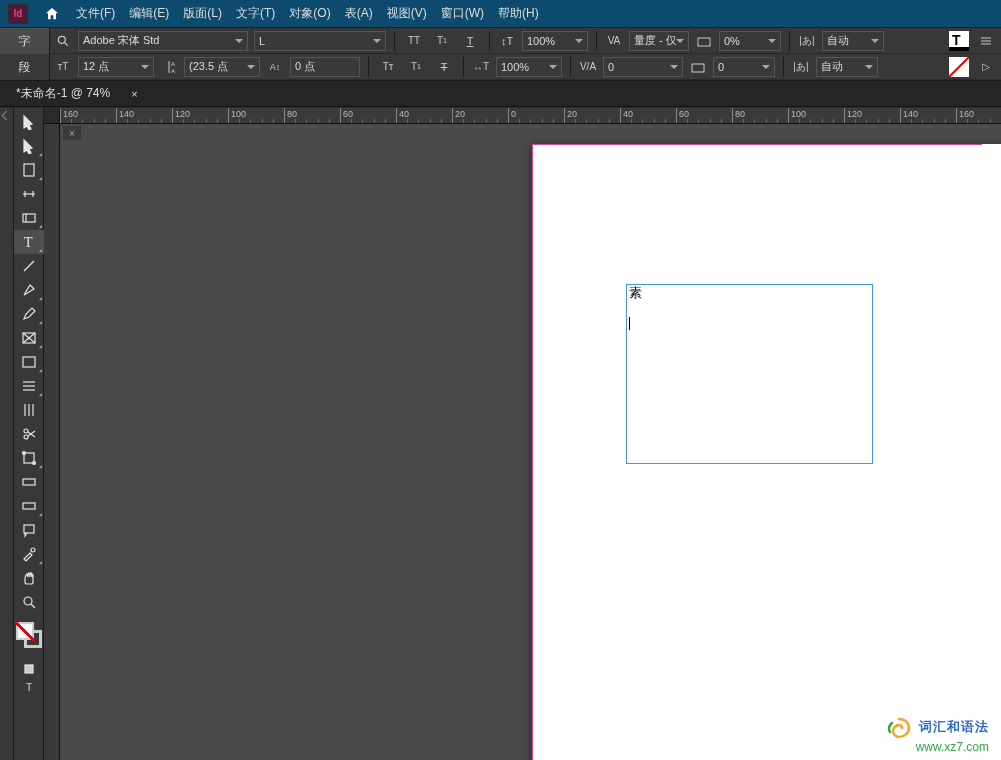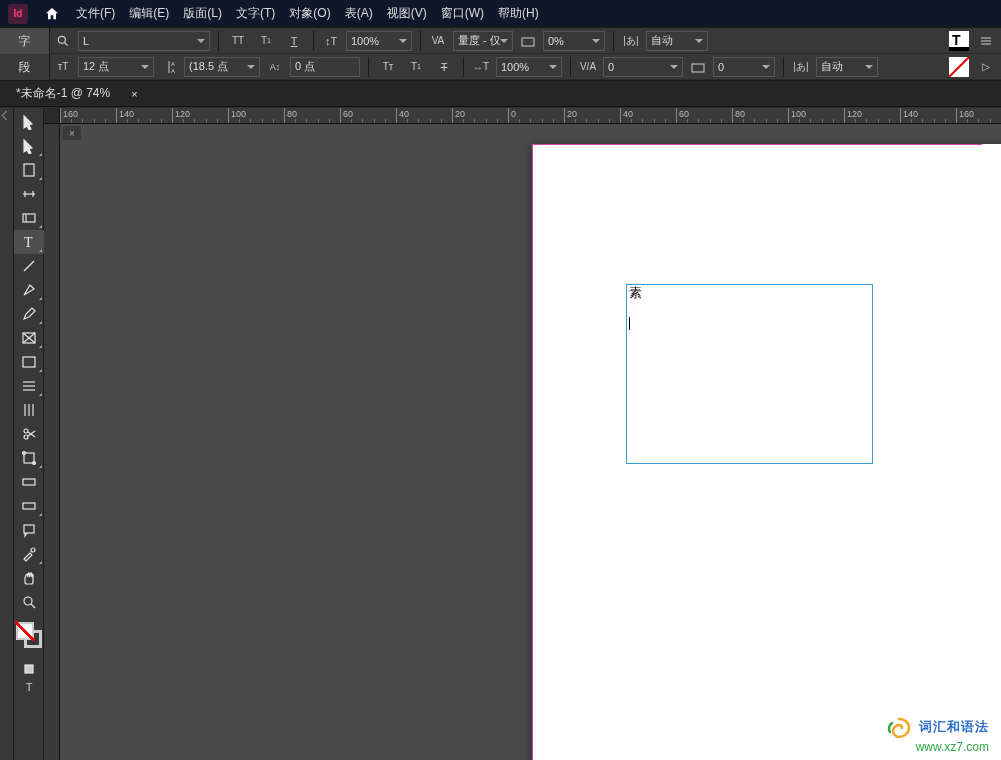--- a/index.html
+++ b/index.html
@@ -1,17 +1,17 @@
 <!DOCTYPE html>
 <html><head>
 <meta charset="utf-8">
 <style>
 *{margin:0;padding:0;box-sizing:border-box;user-select:none}
 body{width:1001px;height:760px;background:#2f2f2f;font-family:"Microsoft YaHei","Segoe UI",sans-serif;font-size:12px;color:#d8d8d8;overflow:hidden;position:relative}
-.menubar{height:28px;background:#0f172a;display:flex;align-items:center;padding-left:8px;border-bottom:1px solid #1a1a1a;gap:14px}
+.menubar{height:28px;background:#0c4a6e;display:flex;align-items:center;padding-left:8px;border-bottom:1px solid #1a1a1a;gap:14px}
 .logo{width:20px;height:20px;background:#481d38;border-radius:3px;display:flex;align-items:center;justify-content:center;font-size:10px;font-weight:bold;color:#ff3c7b}
 .home-ico{width:20px;height:20px;display:flex;align-items:center;justify-content:center}
 .home-ico svg{width:16px;height:16px;fill:#fff}
 .menu-item{font-size:12px;color:#ddd;cursor:pointer;white-space:nowrap}
 .controlbar{background:#383838;display:flex;align-items:stretch;border-bottom:1px solid #1a1a1a}
 .cb-left{width:50px;display:flex;flex-direction:column;border-right:1px solid #1a1a1a}
 .cb-left-btn{height:26px;display:flex;align-items:center;justify-content:center;font-size:12px;color:#ddd;cursor:pointer}
 .cb-left-btn.active{background:#4a4a4a}
 .cb-rows{flex:1;display:flex;flex-direction:column}
 .cb-row{height:26px;display:flex;align-items:center;padding:0 4px;gap:6px;border-bottom:1px solid #2a2a2a}
@@ -89,20 +89,24 @@
   </div>
   <div class="cb-rows">
 
     <div class="cb-row">
       <div class="ico-slot">
         <svg width="14" height="14" viewBox="0 0 24 24" fill="none" stroke="#ccc" stroke-width="2">
             <circle cx="10" cy="10" r="6"></circle>
             <line x1="15" y1="15" x2="20" y2="20"></line>
           </svg>
       </div>
+      <div class="combo" style="width:170px">
+        <span>Adobe 宋体 Std</span>
+          <span class="chev"></span>
+      </div>
       <div class="combo" style="width:132px">
         <span>L</span>
           <span class="chev"></span>
       </div>
       <div class="sep"></div>
       <div class="btncell" style="font-size:10px">TT</div>
       <div class="btncell" style="font-size:10px">T<sup style="font-size:7px">1</sup></div>
       <div class="btncell" style="text-decoration:underline">T</div>
       <div class="sep"></div>
       <div class="ico-slot">
@@ -159,21 +163,21 @@
           <span class="chev"></span>
         </div>
       <div class="ico-slot">
           <svg width="14" height="14">
             <line x1="7" y1="1" x2="7" y2="13" stroke="#ccc"></line>
             <text x="9" y="6" font-size="6" fill="#ccc">A</text>
             <text x="9" y="13" font-size="6" fill="#ccc">A</text>
           </svg>
         </div>
       <div class="combo" style="width:76px">
-          <span>(18.5 点</span>
+          <span>(23.5 点</span>
           <span class="chev"></span>
         </div>
       <div class="ico-slot">
           <span style="font-size:9px;color:#ccc">A↕</span>
         </div>
       <div class="combo" style="width:70px">
           <span>0 点</span>
         </div>
       <div class="sep"></div>
       <div class="btncell" style="font-size:10px">Tᴛ</div>

